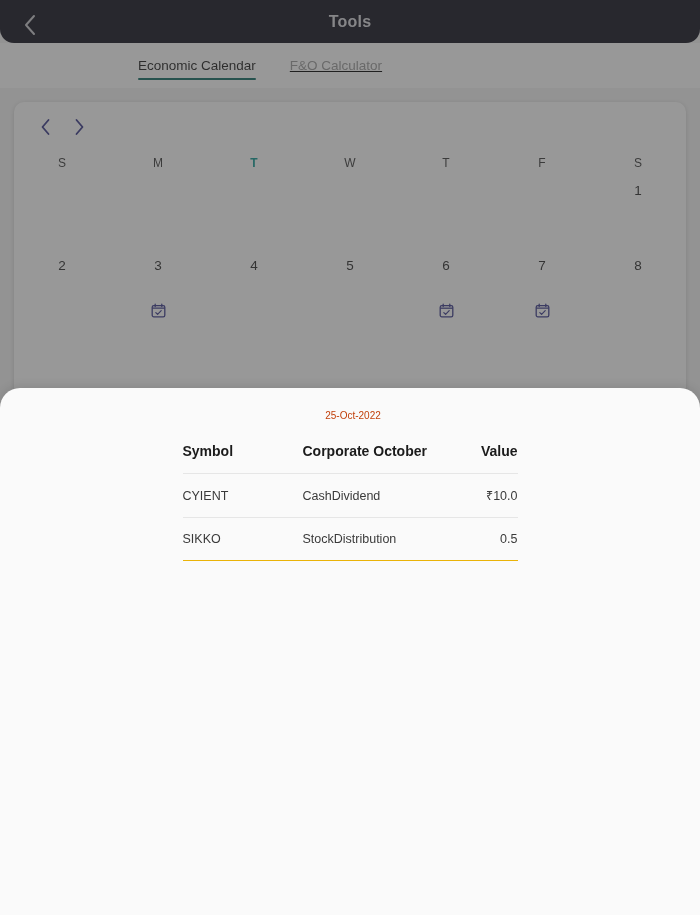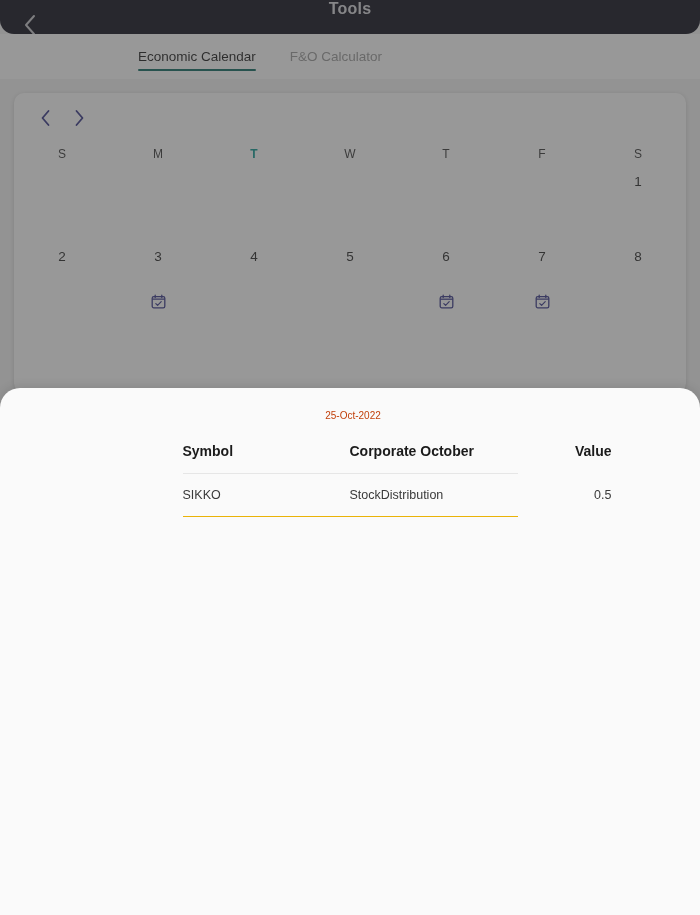--- a/index.html
+++ b/index.html
@@ -21,26 +21,26 @@
 
   
   .screen {
     position: absolute;
     inset: 0;
     background: #f4f4f4;
   }
 
   .appbar {
     position: relative;
-    height: 34px;
+    height: 43px;
     background: #12121f;
     border-bottom-left-radius: 14px;
     border-bottom-right-radius: 14px;
     display: flex;
-    align-items: flex-start;
+    align-items: center;
     justify-content: center;
   }
   .appbar-title {
     font-size: 16px;
     font-weight: bold;
     color: #d9d9de;
     letter-spacing: .2px;
   }
   .back-btn {
     position: absolute;
@@ -79,21 +79,21 @@
   .tab.active::after {
     content: "";
     position: absolute;
     left: 10px; right: 10px;
     bottom: 8px;
     height: 2.5px;
     background: #0f6b63;
     border-radius: 2px;
   }
   #tab0 { margin-left: 128px; }
-  #tab1 { margin-left: 14px; }
+  #tab1 { margin-left: 14px; text-decoration: underline; }
   #tab2 { margin-left: 14px; }
 
   .cal-card {
     margin: 14px;
     background: #ffffff;
     border-radius: 10px;
     box-shadow: 0 1px 4px rgba(0,0,0,.16);
     padding: 6px 0 10px 0;
     height: 300px;
     overflow: hidden;
@@ -175,21 +175,20 @@
     padding: 10px 0 0 6px;
   }
   .table-wrap {
     width: 335px;
     margin: 22px auto 0 auto;
   }
   .t-row {
     display: grid;
     grid-template-columns: 120px 160px 55px;
     align-items: center;
-    gap: 47px;
   }
   .t-head .t-cell {
     font-size: 14px;
     font-weight: bold;
     color: #1b1b1b;
     padding-bottom: 14px;
   }
   .t-body .t-row {
     border-top: 1px solid #e6e6e6;
     height: 44px;
@@ -335,20 +334,25 @@
     <div class="sheet-title">25-Oct-2022</div>
 
     <div class="table-wrap">
       <div class="t-row t-head">
         <div class="t-cell">Symbol</div>
         <div class="t-cell">Corporate October</div>
         <div class="t-cell val">Value</div>
       </div>
       <div class="t-body" id="table-body">
           <div class="t-row">
+            <div class="t-cell">CYIENT</div>
+            <div class="t-cell">CashDividend</div>
+            <div class="t-cell val">₹10.0</div>
+          </div>
+          <div class="t-row">
             <div class="t-cell">SIKKO</div>
             <div class="t-cell">StockDistribution</div>
             <div class="t-cell val">0.5</div>
           </div>
         </div>
     </div>
   </div>
 
 </div>
 

